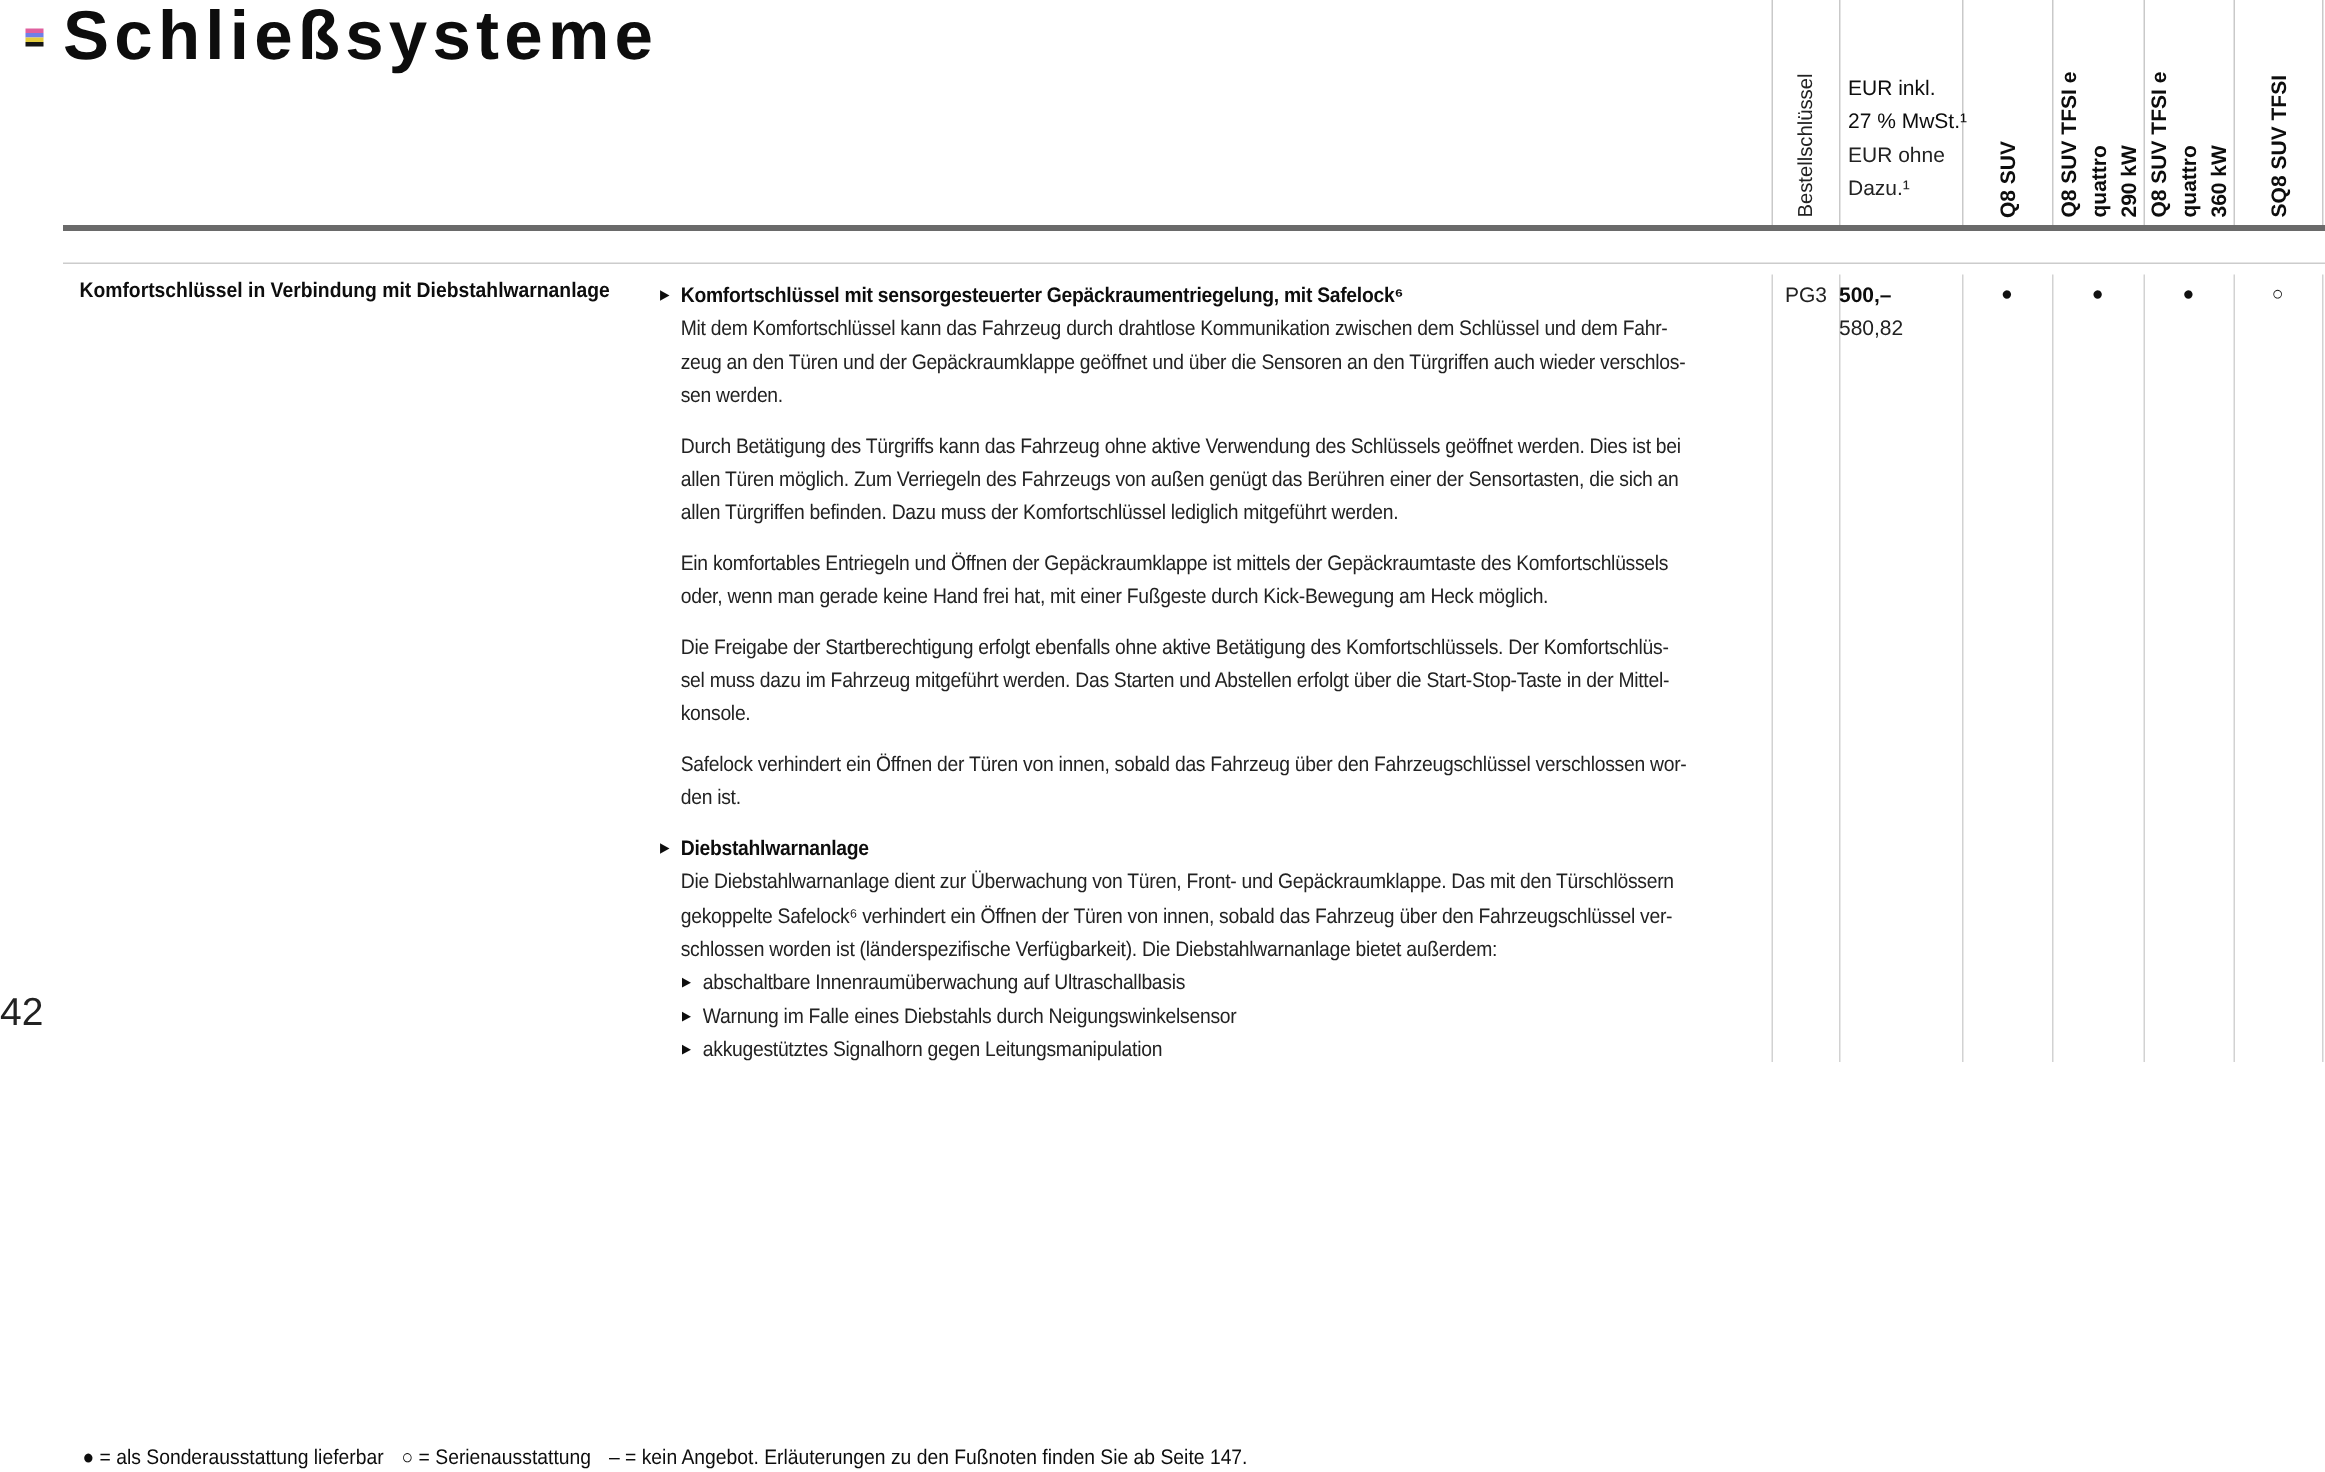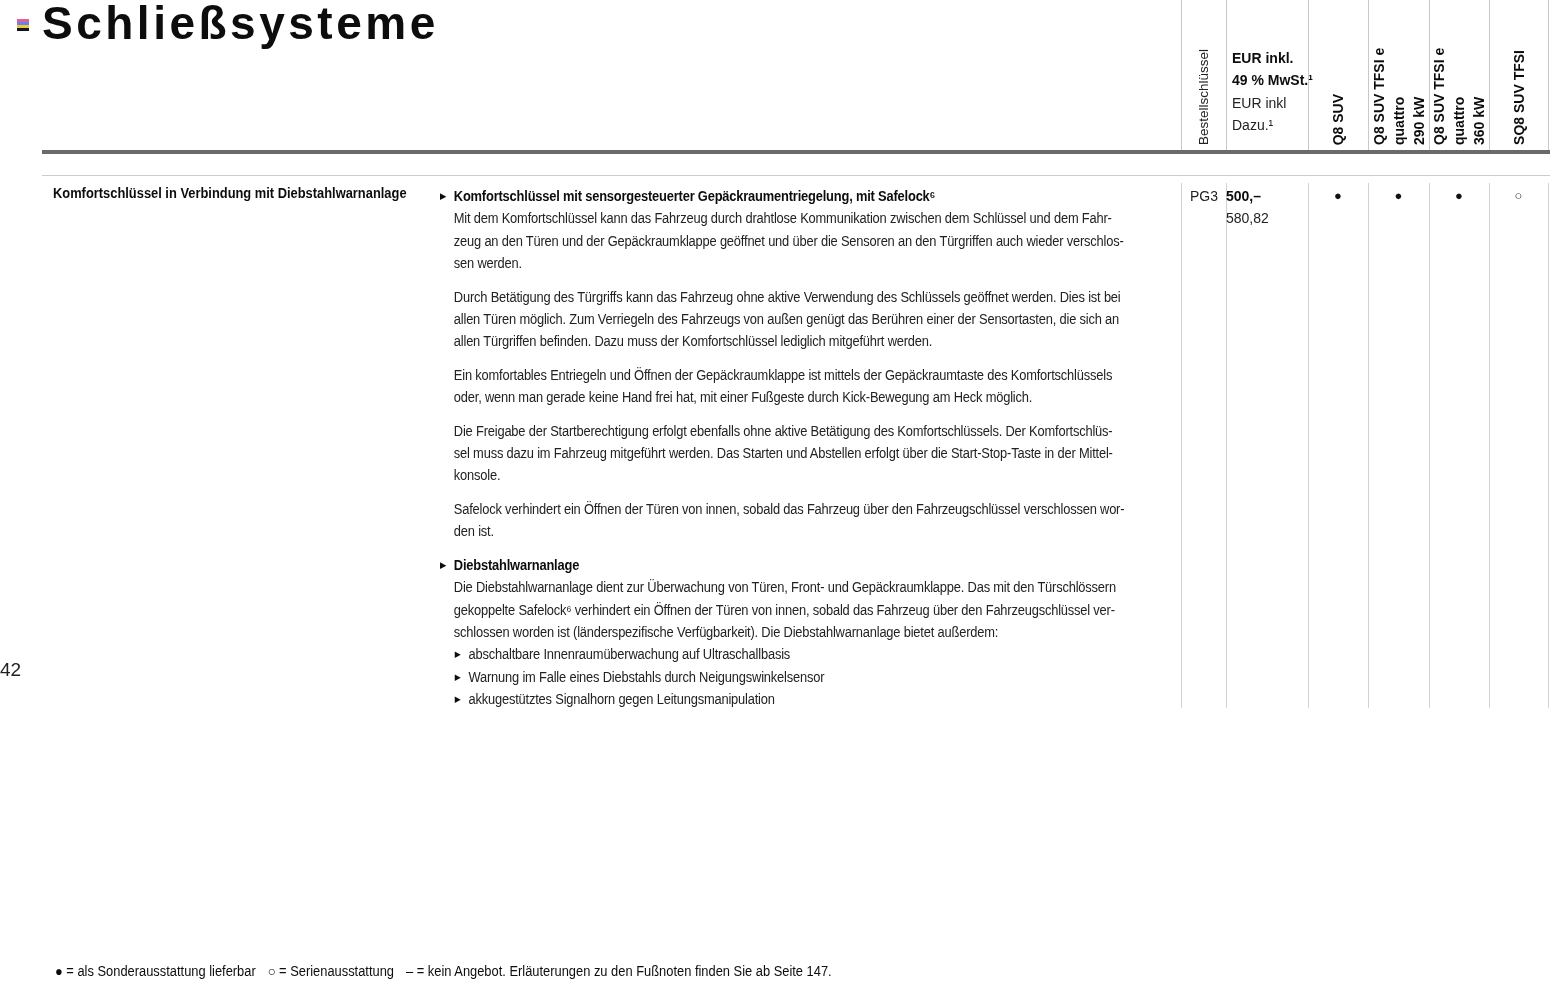--- a/index.html
+++ b/index.html
@@ -24,21 +24,21 @@
   .vline{position:absolute;width:1px;background:var(--grid_line,#d2d2d2);}
   .vline.hdr{top:0;height:150px;background:#c9c9c9;}
   .vline.row{top:183px;height:525px;}
   .rule-thick{position:absolute;left:42px;top:150px;width:1508px;height:4px;background:var(--rule_dark,#6a6a6a);}
   .rule-thin{position:absolute;left:42px;top:175px;width:1508px;height:1px;background:var(--rule_light,#cccccc);}
   
   .hcell{position:absolute;top:0;height:150px;display:flex;justify-content:center;align-items:flex-end;padding-bottom:5px;box-sizing:border-box;}
   .vtext{writing-mode:vertical-rl;transform:rotate(180deg);font-size:14px;line-height:20px;font-weight:bold;color:var(--text_heading,#0d0d0d);}
   .vtext.reg{font-weight:normal;font-size:13.5px;color:var(--text_main,#222);}
   .price-head{position:absolute;left:1232px;top:47px;font-size:14px;line-height:22.3px;}
-  .price-head .b{font-weight:bold;color:var(--text_heading,#0d0d0d);}
+  .price-head .b{font-weight:normal;color:var(--text_heading,#0d0d0d);}
   
   .row-label{
     position:absolute;left:53px;top:185px;width:420px;
     font-size:14px;font-weight:bold;color:var(--text_heading,#0d0d0d);
     transform:scaleX(0.92);transform-origin:0 0;white-space:nowrap;
   }
   
   .content{
     position:absolute;left:440px;top:185px;width:800px;
     font-size:14px;line-height:22.4px;letter-spacing:-0.2px;
@@ -52,21 +52,21 @@
   .sec2{margin-top:11px;}
   .bullet{display:flex;margin-left:16px;}
   .bullet .tri{width:15px;flex:0 0 15px;font-size:8.5px;line-height:22.4px;color:var(--text_heading,#0d0d0d);}
   .bullet .txt{white-space:pre;}
   
   .order-code{position:absolute;left:1182px;top:185px;width:44px;text-align:center;font-size:14px;line-height:22.4px;}
   .price-cell{position:absolute;left:1226px;top:185px;width:72px;font-size:14px;line-height:22.4px;}
   .price-cell .b{font-weight:bold;color:var(--text_heading,#0d0d0d);}
   .dot{position:absolute;top:185px;height:22.4px;line-height:22.4px;text-align:center;font-size:13px;color:#111;}
   
-  .page-number{position:absolute;left:0px;top:659px;font-size:19px;color:var(--text_main,#222);}
+  .page-number{position:absolute;left:0px;top:659px;font-size:26px;color:var(--text_main,#222);}
   
   .footer{
     position:absolute;left:55px;top:963px;display:flex;gap:13px;
     font-size:14px;color:var(--text_heading,#111);white-space:pre;
     transform:scaleX(0.92);transform-origin:0 0;
   }
 </style>
 </head>
 <body>
 
@@ -88,22 +88,22 @@
   <div class="vline hdr" style="left:1429px"></div>
   <div class="vline hdr" style="left:1489px"></div>
   <div class="vline hdr" style="left:1548px"></div>
 
   <div class="hcell" style="left:1182px;width:44px">
     <div class="vtext reg">Bestellschlüssel</div>
   </div>
 
   <div class="price-head">
     <div class="b">EUR inkl.</div>
-    <div class="b">49 % MwSt.¹</div>
-    <div>EUR inkl</div>
+    <div class="b">27 % MwSt.¹</div>
+    <div>EUR ohne</div>
     <div>Dazu.¹</div>
   </div>
 
   <div class="hcell" style="left:1308px;width:60px">
     <div class="vtext">Q8 SUV</div>
   </div>
 
   <div class="hcell" style="left:1368px;width:61px">
     <div class="vtext">
       <div>Q8 SUV TFSI e quattro</div>

